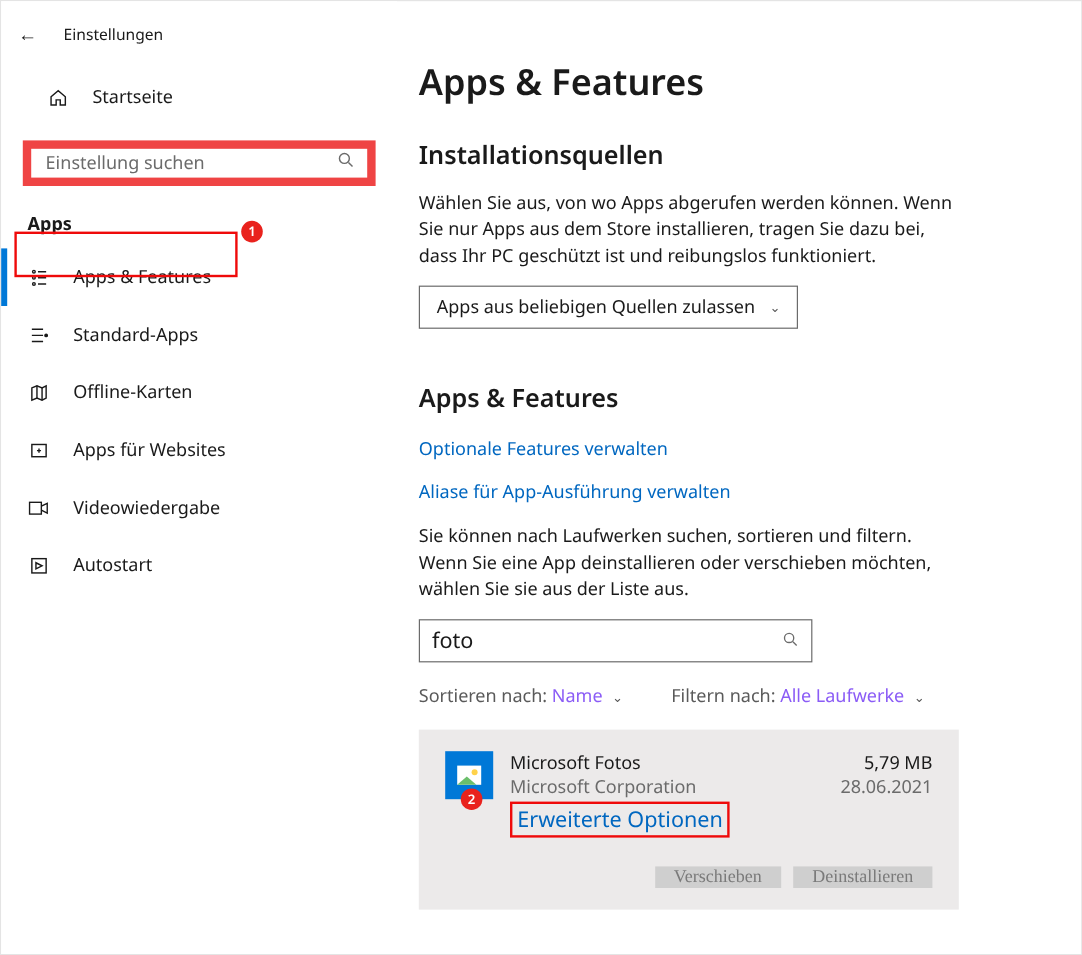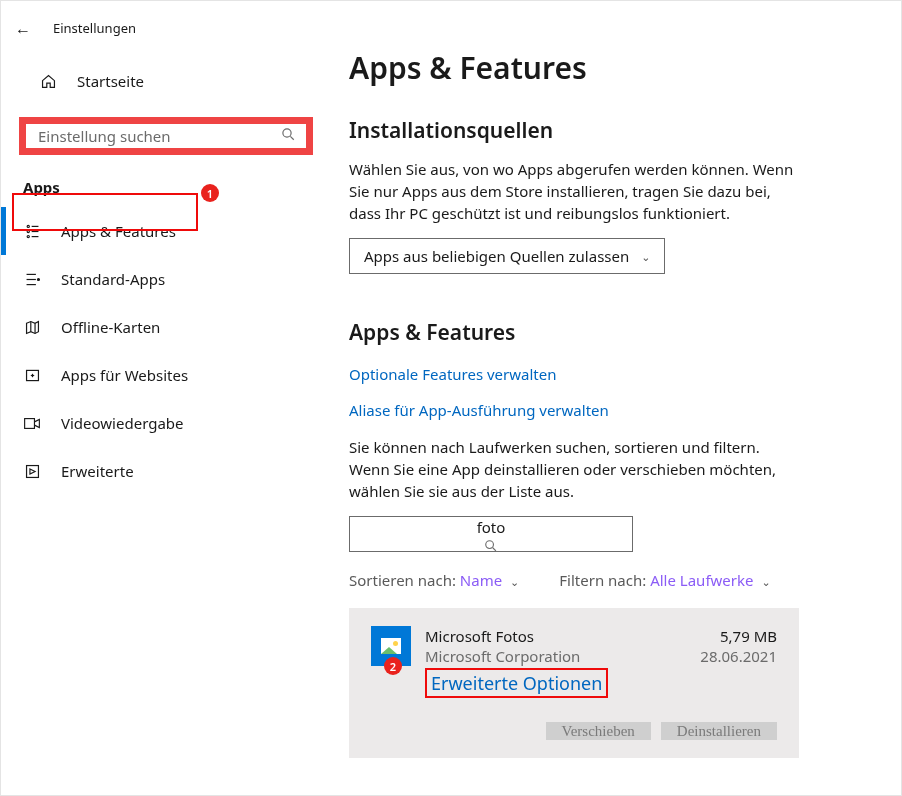--- a/index.html
+++ b/index.html
@@ -158,28 +158,27 @@
     font-size: 15px;
     text-decoration: none;
     display: block;
     margin-bottom: 16px;
     cursor: pointer;
   }
 
   .search2 {
     border: 1px solid #6b6b6b;
     height: 36px;
-    width: 284px;
+    width: 328px;
     display: flex;
     align-items: center;
     justify-content: space-between;
     padding: 0 10px;
     margin-bottom: 18px;
-    font-size: 15px;
-    flex-direction: column;
+    font-size: 18px;
   }
 
   .sortfilter {
     display: flex;
     gap: 40px;
     font-size: 15px;
     color: #5a5a5a;
     margin-bottom: 18px;
   }
   .sortfilter .val { color: #8b5cf6; }
@@ -355,21 +354,21 @@
       <span>Videowiedergabe</span>
     </div>
 
     <div class="nav-item">
       <span class="icon">
         <svg width="17" height="17" viewBox="0 0 20 20" fill="none" stroke="#1a1a1a" stroke-width="1.4">
           <rect x="3" y="3" width="14" height="14"></rect>
             <path d="M7 7 L13 10 L7 13 Z"></path>
         </svg>
       </span>
-      <span>Erweiterte</span>
+      <span>Autostart</span>
     </div>
 
     <div class="anno1-box"></div>
     <div class="badge badge1">1</div>
   </div>
 
   <div class="main">
     <h1>Apps &amp; Features</h1>
 
     <h2>Installationsquellen</h2>

